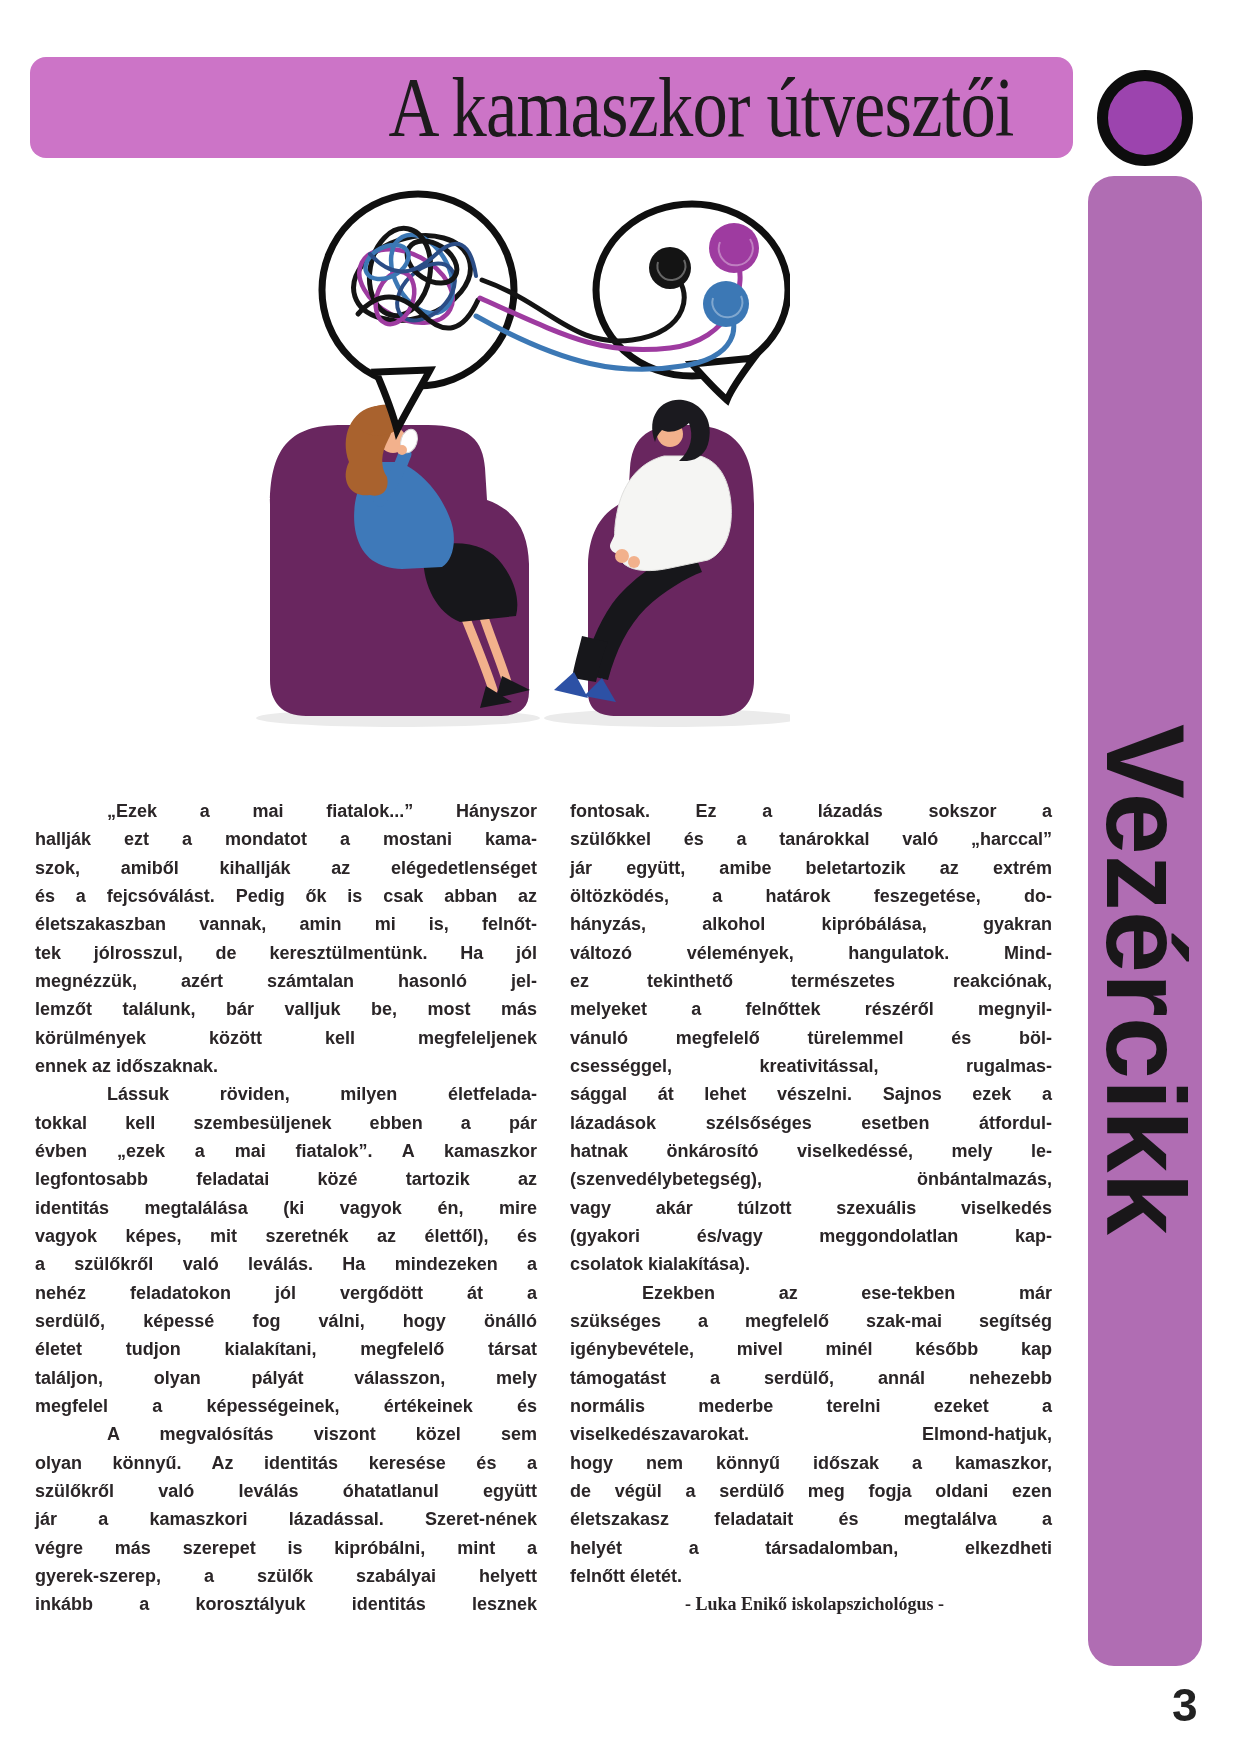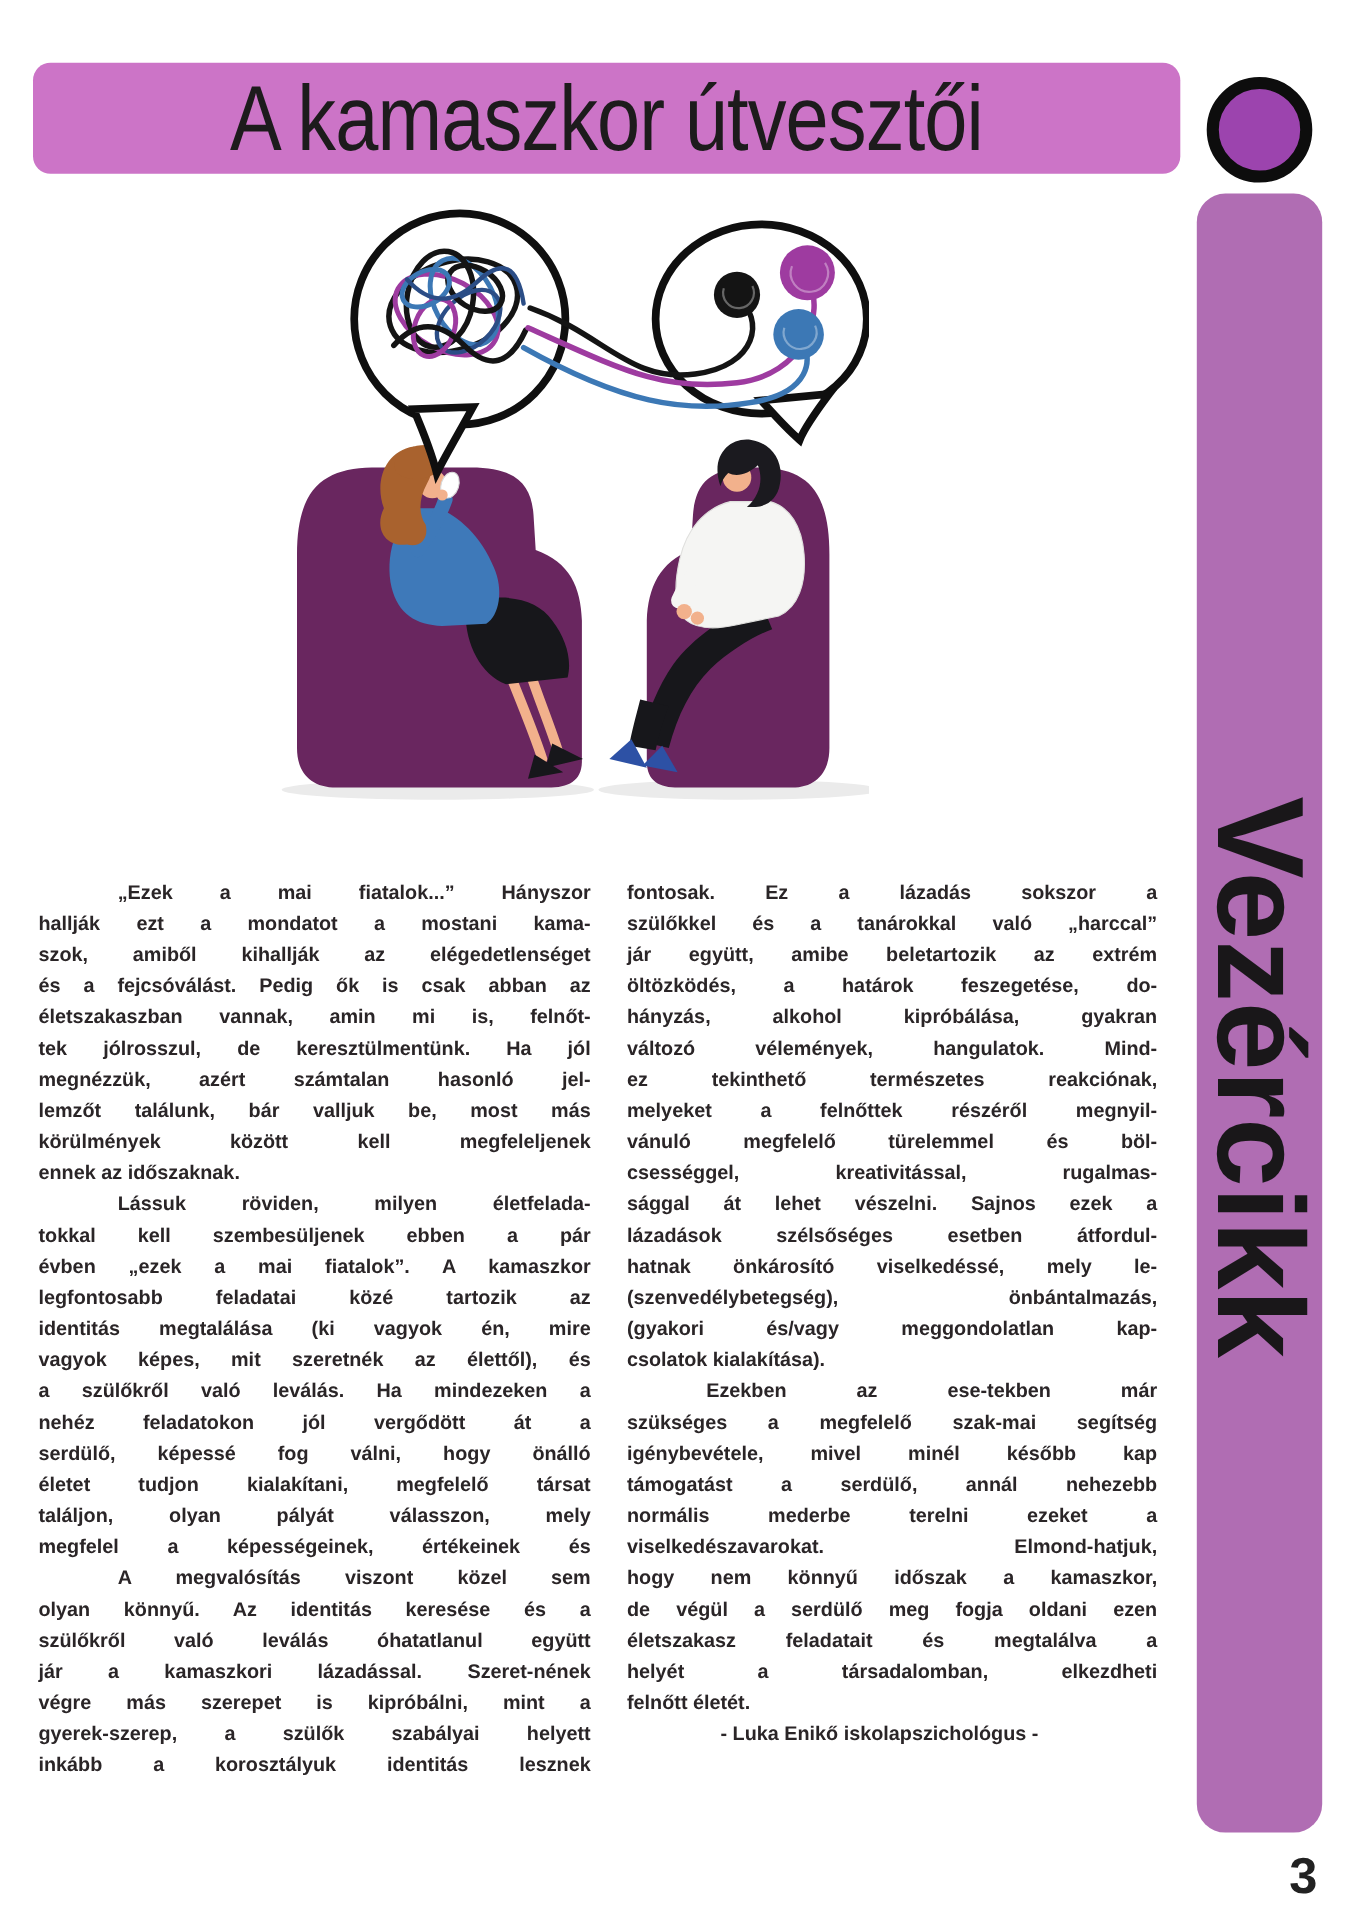--- a/index.html
+++ b/index.html
@@ -1,21 +1,21 @@
 <!DOCTYPE html>
 <html style="--banner: #cc74c7; --circle: #9c44ae; --ring: #0d0d0d; --bar: #b06db3; --title: #1d1b1c; --text: #2a2527; --stroke: #0f0f0f; --shadow: #ebebeb; --chair: #69265f; --skin: #f2b18c; --hairL: #a9622e; --hairR: #1b1a1f; --sweater: #3e79b9; --shirt: #f5f5f3; --pants: #17171b; --shoesR: #2d51a5; --tBlack: #141414; --tPurple: #9e3ba0; --tBlue: #3c78b5; --tBlue2: #2b4d86;"><head>
 <meta charset="utf-8">
 <style>
   html,body{margin:0;padding:0;background:#fff;}
   .page{position:relative;width:1241px;height:1754px;background:#fff;overflow:hidden;
         font-family:"Liberation Sans",sans-serif;}
   
   .banner{position:absolute;left:30px;top:57px;width:1043px;height:101px;
           background:var(--banner,#cc74c7);border-radius:16px;
-          display:flex;align-items:center;justify-content:center;}
+          display:flex;align-items:center;justify-content:flex-end;font-family:Liberation Serif, serif;}
   .banner h1{margin:0;font-size:84px;font-weight:400;letter-spacing:-1px;white-space:nowrap;
              color:var(--title,#1d1b1c);transform:scaleX(.84);}
   
   .circle{position:absolute;left:1097px;top:70px;width:74px;height:74px;border-radius:50%;
           background:var(--circle,#9c44ae);border:11px solid var(--ring,#0d0d0d);}
   
   .vbar{position:absolute;left:1088px;top:176px;width:114px;height:1490px;
         background:var(--bar,#b06db3);border-radius:26px;
         display:flex;flex-direction:column;align-items:center;}
   .vbar span{writing-mode:vertical-rl;text-orientation:mixed;margin-top:548px;
@@ -23,21 +23,21 @@
   
   .pagenum{position:absolute;left:1172px;top:1678px;font-size:46px;font-weight:700;color:#222;}
   
   .article{position:absolute;left:35px;top:797px;display:flex;gap:33px;
            color:var(--text,#2a2527);font-weight:700;font-size:18px;}
   .col{width:502px;}
   .col.c2{width:482px;}
   .line{line-height:28.33px;height:28.33px;text-align:justify;text-align-last:justify;white-space:normal;}
   .line.indent{text-indent:72px;}
   .line.flush-left{text-align:center;text-align-last:left;}
-  .line.byline{text-align:right;text-align-last:right;padding-right:108px;box-sizing:border-box;}
+  .line.byline{text-align:right;text-align-last:right;padding-right:108px;box-sizing:border-box;font-family:Liberation Serif, serif;}
   
   .illu{position:absolute;left:230px;top:168px;width:560px;height:560px;}
   .bubble{fill:#fff;stroke:var(--stroke,#0f0f0f);stroke-width:7px;}
   .shadow{fill:var(--shadow,#ebebeb);}
   .chair{fill:var(--chair,#69265f);}
   .skin{fill:var(--skin,#f2b18c);}
   .skin-stroke{fill:none;stroke:var(--skin,#f2b18c);stroke-width:9px;stroke-linecap:round;}
   .dark{fill:var(--pants,#17171b);}
   .sweater{fill:var(--sweater,#3e79b9);}
   .sweater-stroke{fill:none;stroke:var(--sweater,#3e79b9);stroke-width:13px;stroke-linecap:round;}
@@ -191,20 +191,21 @@
         <div class="line">hányzás, alkohol kipróbálása, gyakran</div>
         <div class="line">változó vélemények, hangulatok. Mind-</div>
         <div class="line">ez tekinthető természetes reakciónak,</div>
         <div class="line">melyeket a felnőttek részéről megnyil-</div>
         <div class="line">vánuló megfelelő türelemmel és böl-</div>
         <div class="line">csességgel, kreativitással, rugalmas-</div>
         <div class="line">sággal át lehet vészelni. Sajnos ezek a</div>
         <div class="line">lázadások szélsőséges esetben átfordul-</div>
         <div class="line">hatnak önkárosító viselkedéssé, mely le-</div>
         <div class="line">(szenvedélybetegség), önbántalmazás,</div>
+        <div class="line">vagy akár túlzott szexuális viselkedés</div>
         <div class="line">(gyakori és/vagy meggondolatlan kap-</div>
         <div class="line flush-left">csolatok kialakítása).</div>
         <div class="line indent">Ezekben az ese-tekben már</div>
         <div class="line">szükséges a megfelelő szak-mai segítség</div>
         <div class="line">igénybevétele, mivel minél később kap</div>
         <div class="line">támogatást a serdülő, annál nehezebb</div>
         <div class="line">normális mederbe terelni ezeket a</div>
         <div class="line">viselkedészavarokat. Elmond-hatjuk,</div>
         <div class="line">hogy nem könnyű időszak a kamaszkor,</div>
         <div class="line">de végül a serdülő meg fogja oldani ezen</div>

